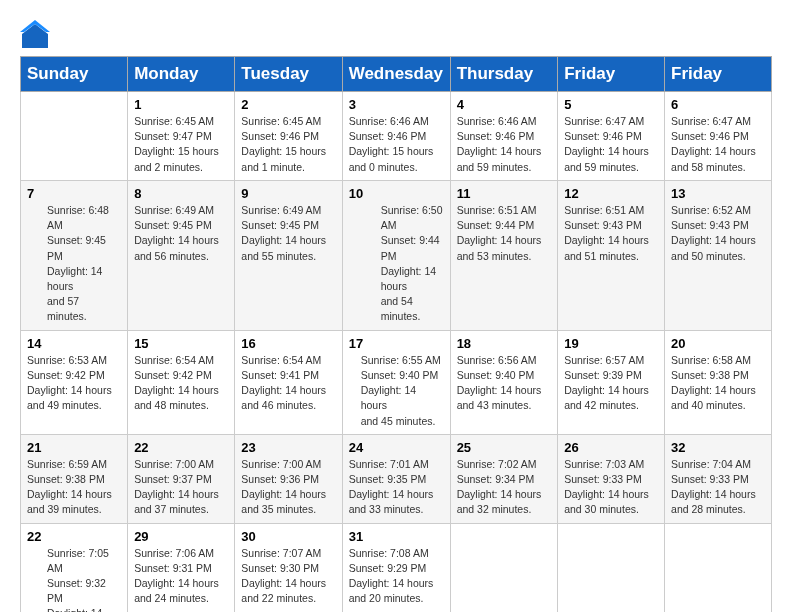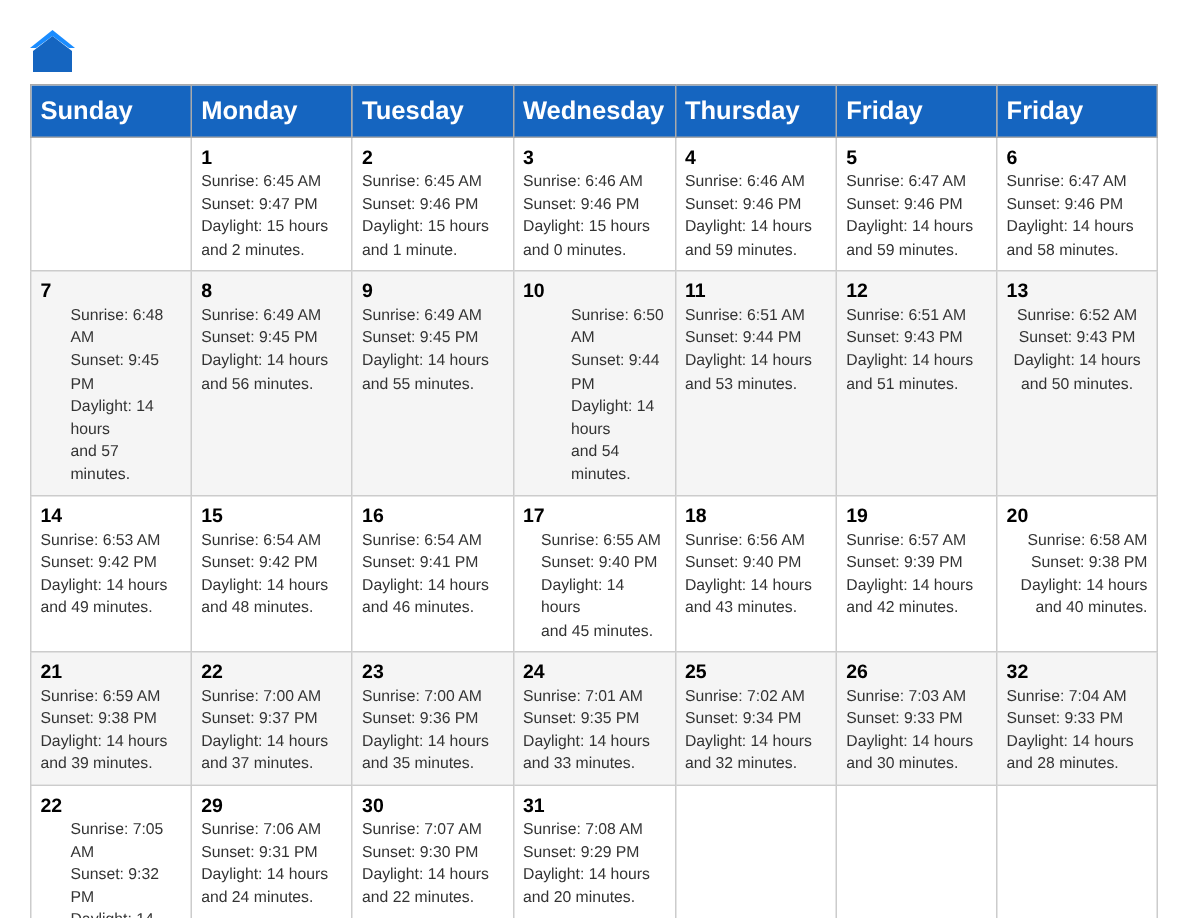--- a/index.html
+++ b/index.html
@@ -205,21 +205,21 @@
         </td>
         <td>
           <span class="day-num">12</span>
           <div class="day-info" style="white-space: pre-line;">Sunrise: 6:51 AM
 Sunset: 9:43 PM
 Daylight: 14 hours
 and 51 minutes.</div>
         </td>
         <td>
           <span class="day-num">13</span>
-          <div class="day-info" style="white-space: pre-line; text-align: center;">Sunrise: 6:52 AM
+          <div class="day-info" style="white-space: pre-line;">Sunrise: 6:52 AM
 Sunset: 9:43 PM
 Daylight: 14 hours
 and 50 minutes.</div>
         </td>
       </tr>
       <tr>
         <td>
           <span class="day-num">14</span>
           <div class="day-info" style="white-space: pre-line;">Sunrise: 6:53 AM
 Sunset: 9:42 PM
@@ -256,21 +256,21 @@
         </td>
         <td>
           <span class="day-num">19</span>
           <div class="day-info" style="white-space: pre-line;">Sunrise: 6:57 AM
 Sunset: 9:39 PM
 Daylight: 14 hours
 and 42 minutes.</div>
         </td>
         <td>
           <span class="day-num">20</span>
-          <div class="day-info" style="white-space: pre-line; text-align: right;">Sunrise: 6:58 AM
+          <div class="day-info" style="white-space: pre-line;">Sunrise: 6:58 AM
 Sunset: 9:38 PM
 Daylight: 14 hours
 and 40 minutes.</div>
         </td>
       </tr>
       <tr>
         <td>
           <span class="day-num">21</span>
           <div class="day-info" style="white-space: pre-line;">Sunrise: 6:59 AM
 Sunset: 9:38 PM

